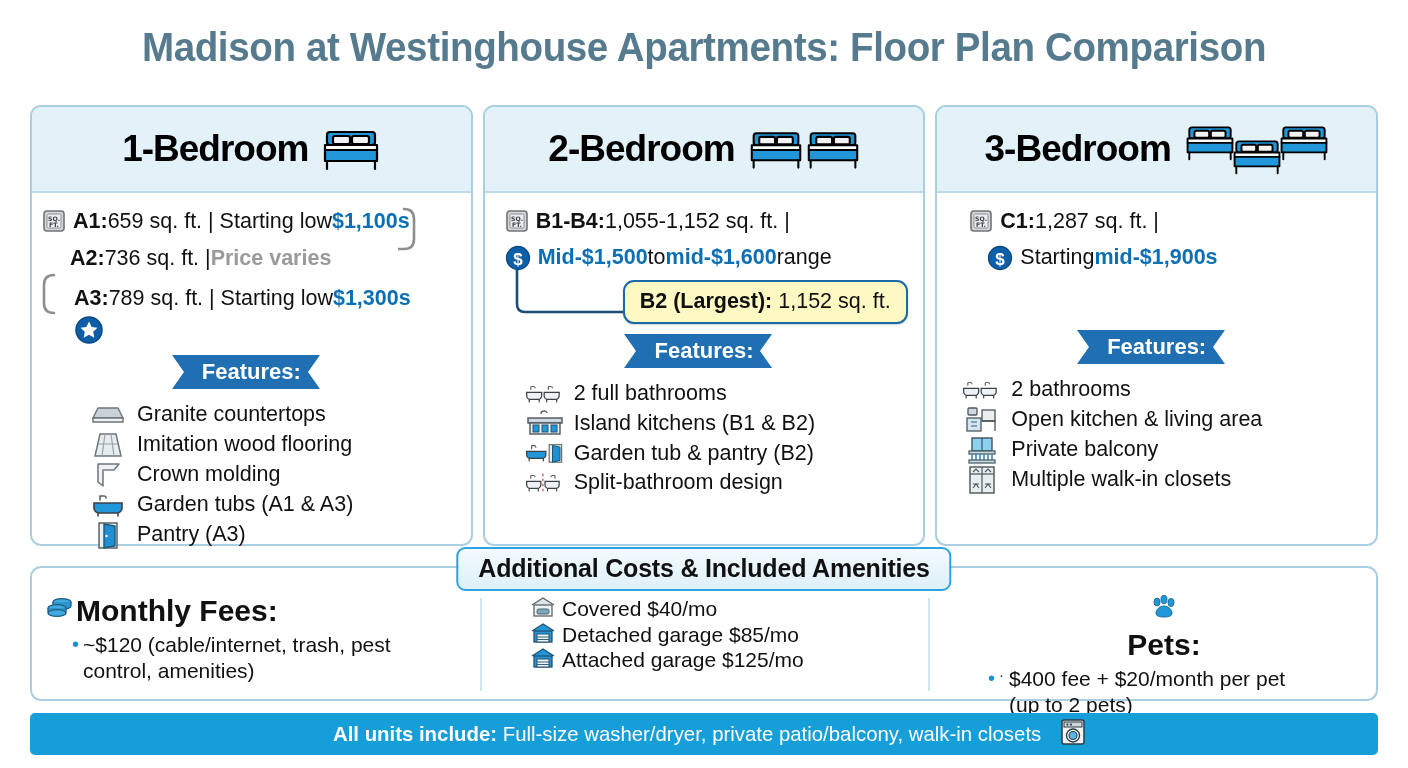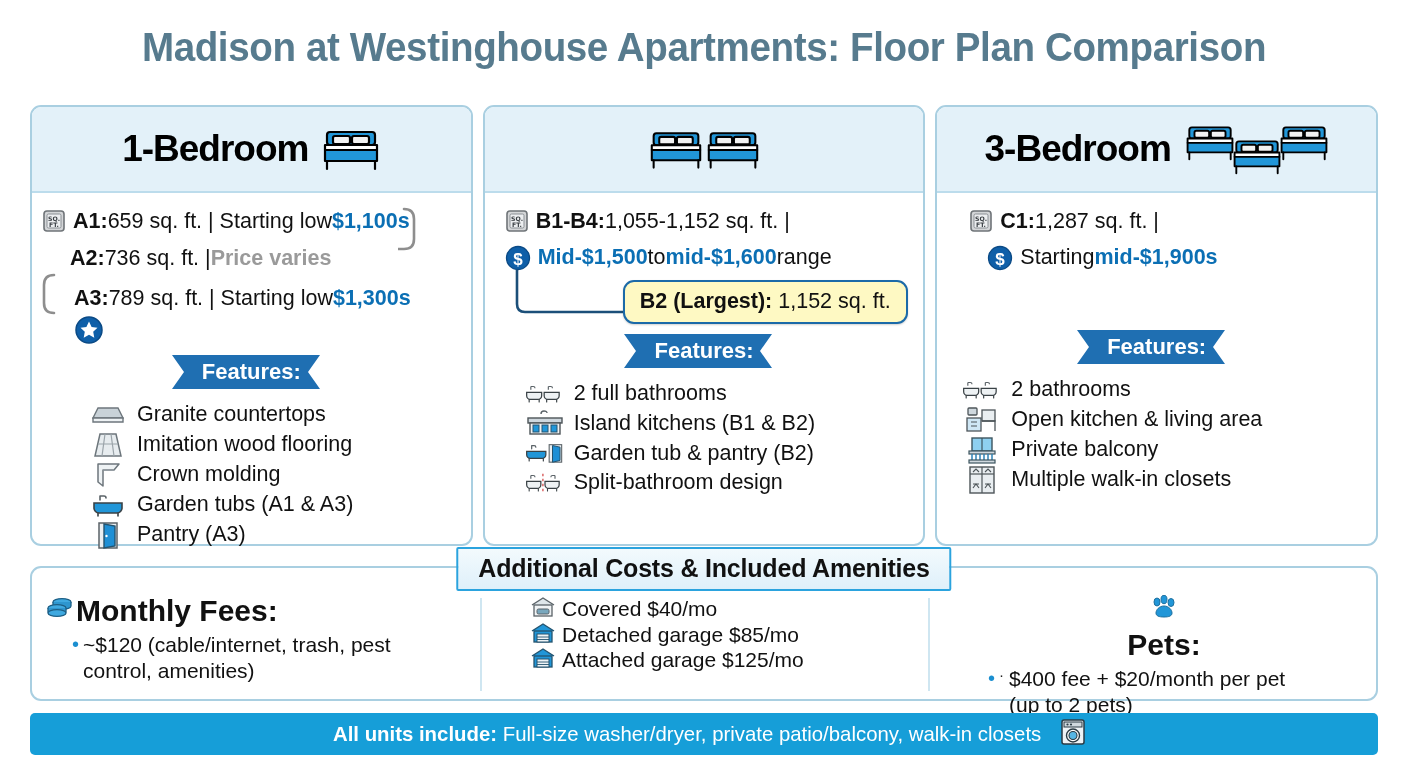--- a/index.html
+++ b/index.html
@@ -95,21 +95,21 @@
 
   
   .bottom{
     position:absolute;left:30px;top:566px;width:1348px;height:135px;
     border:2px solid #a9cfe1;border-radius:11px;background:#fff;
     box-sizing:border-box;
   }
   .legend{
     position:absolute;left:50%;top:-21px;transform:translateX(-50%);
     background:linear-gradient(#f3fafd,#dff0fa);
-    border:2.5px solid #2ba3de;border-radius:2px;
+    border:2.5px solid #2ba3de;border-radius:9px;
     padding:5px 20px 6px 20px;
     font-size:25px;font-weight:bold;color:#111;white-space:nowrap;
     letter-spacing:-0.2px;
   }
   .bgrid{display:flex;height:100%;padding-top:26px;box-sizing:border-box;}
   .bcol{flex:1 1 0;padding:0 14px;position:relative;}
   .bcol + .bcol::before{
     content:"";position:absolute;left:0;top:4px;bottom:8px;width:2px;background:#cfe6f1;
   }
   .bhead{display:flex;align-items:center;font-size:30px;font-weight:bold;color:#111;}
@@ -253,20 +253,21 @@
               <circle cx="11.5" cy="16" r="1.2" fill="#ffffff"></circle>
             </svg>
           </span>
           <span>Pantry (A3)</span>
         </div>
       </div>
     </div>
 
     <div class="card">
       <div class="card-head">
+        <span class="htxt">2-Bedroom</span>
         <span class="beds">
           <svg class="bed" width="54" height="44" viewBox="0 0 58 46">
             <g stroke="#000" stroke-width="2.2" stroke-linejoin="round">
               <rect x="5" y="6" width="48" height="13" rx="3" fill="#2196d8"></rect>
               <rect x="11" y="10" width="17" height="8" rx="2" fill="#f2f2f2"></rect>
               <rect x="30" y="10" width="17" height="8" rx="2" fill="#f2f2f2"></rect>
               <rect x="3" y="19" width="52" height="5" fill="#ffffff"></rect>
               <path d="M3 24 H55 V35 H3 Z" fill="#2196d8"></path>
               <path d="M5 35 V43" stroke-linecap="round"></path>
                 <path d="M53 35 V43" stroke-linecap="round"></path>

